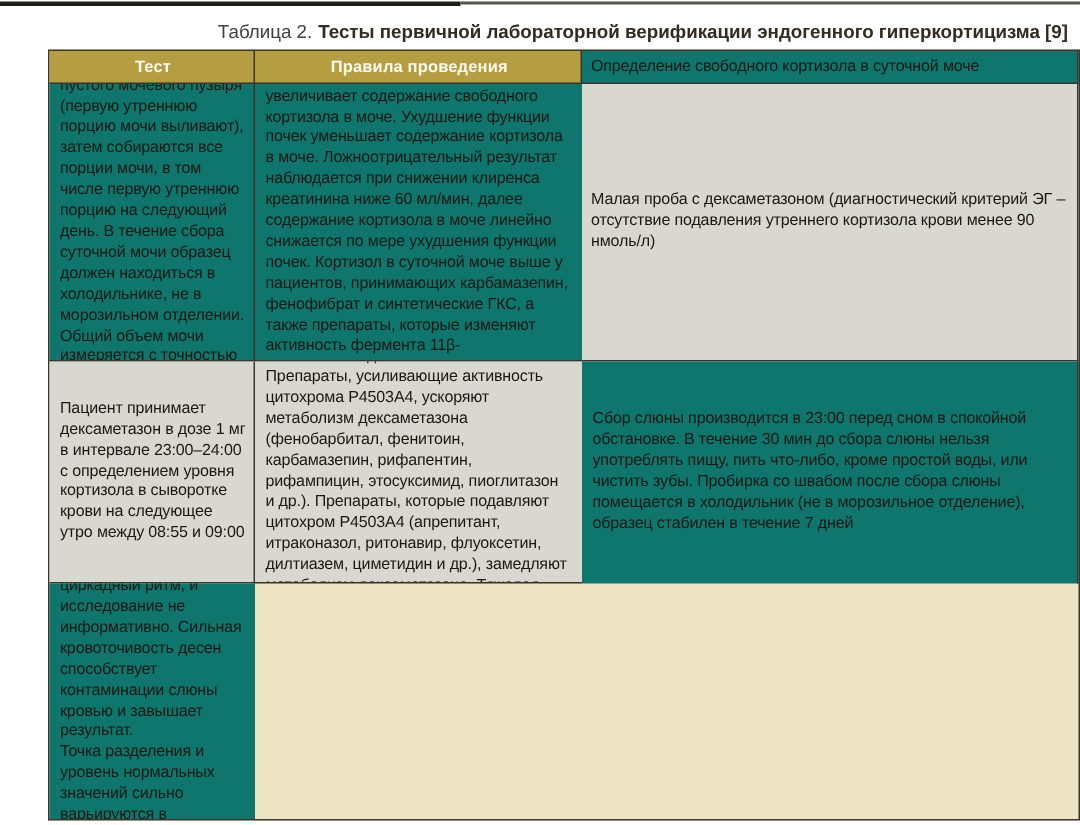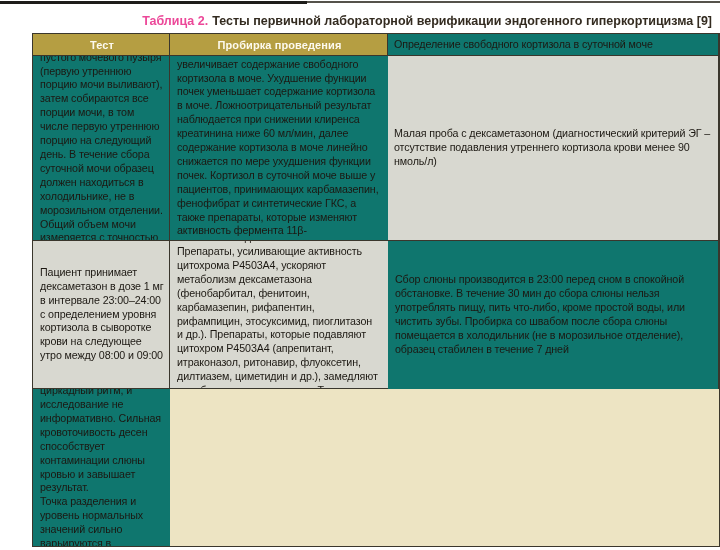--- a/index.html
+++ b/index.html
@@ -6,21 +6,21 @@
   body{
     width:720px;height:550px;background:#ffffff;
     font-family:"Liberation Sans", sans-serif;
     overflow:hidden;position:relative;
   }
   .top-rule{position:relative;height:5px;}
   .top-rule .thick{position:absolute;left:0;top:1px;width:307px;height:3px;background:#1e1d1a;}
   .top-rule .thin{position:absolute;left:307px;top:1px;width:413px;height:2px;background:#55524b;}
 
   .caption{margin:8px 8px 4px 0;text-align:right;font-size:12.5px;line-height:16px;}
-  .caption .prefix{color:#ec4899;font-weight:700;margin-right:4px;}
+  .caption .prefix{color:#404040;font-weight:400;margin-right:4px;}
   .caption .title{color:#332b20;font-weight:700;}
 
   .table{
     border:1.5px solid #3a362c;
     display:grid;
     grid-template-columns:137px 218px 1fr;
     grid-template-rows:22px 185px 148px 157px;
     background:#ede4c3;
     margin-left:32px;
   }
@@ -56,26 +56,26 @@
   <div class="thin"></div>
 </div>
 
 <div class="caption">
   <span class="prefix">Таблица 2.</span><span class="title">Тесты первичной лабораторной верификации эндогенного гиперкортицизма [9]</span>
 </div>
 
 <div class="table">
 
   <div class="cell th c1">Тест</div>
-  <div class="cell th c2">Пробирка проведения</div>
+  <div class="cell th c2">Правила проведения</div>
 
   <div class="cell td row-cream c1">Определение свободного кортизола в суточной моче</div>
   <div class="cell td row-cream c2">Сбор мочи начинается с пустого мочевого пузыря (первую утреннюю порцию мочи выливают), затем собираются все порции мочи, в том числе первую утреннюю порцию на следующий день. В течение сбора суточной мочи образец должен находиться в холодильнике, не в морозильном отделении. Общий объем мочи измеряется с точностью до 50 мл</div>
   <div class="cell td row-cream c3 last-col">Потери мочи более 50 мл влияют на результат. Употребление более 5 л жидкости в сутки достоверно увеличивает содержание свободного кортизола в моче. Ухудшение функции почек уменьшает содержание кортизола в моче. Ложноотрицательный результат наблюдается при снижении клиренса креатинина ниже 60 мл/мин, далее содержание кортизола в моче линейно снижается по мере ухудшения функции почек. Кортизол в суточной моче выше у пациентов, принимающих карбамазепин, фенофибрат и синтетические ГКС, а также препараты, которые изменяют активность фермента 11β-гидроксистероид-дегидрогеназы типа 1 (содержащие корень солодки, карбеноксолон)</div>
 
   <div class="cell td row-gray c1">Малая проба с дексаметазоном (диагностический критерий ЭГ – отсутствие подавления утреннего кортизола крови менее 90 нмоль/л)</div>
-  <div class="cell td row-gray c2">Пациент принимает дексаметазон в дозе 1 мг в интервале 23:00–24:00 с определением уровня кортизола в сыворотке крови на следующее утро между 08:00 и 09:00</div>
+  <div class="cell td row-gray c2">Пациент принимает дексаметазон в дозе 1 мг в интервале 23:00–24:00 с определением уровня кортизола в сыворотке крови на следующее утро между 08:55 и 09:00</div>
   <div class="cell td row-gray c3 last-col">Любые нарушения во всасывании и метаболизме дексаметазона. Препараты, усиливающие активность цитохрома Р4503А4, ускоряют метаболизм дексаметазона (фенобарбитал, фенитоин, карбамазепин, рифапентин, рифампицин, этосуксимид, пиоглитазон и др.). Препараты, которые подавляют цитохром Р4503А4 (апрепитант, итраконазол, ритонавир, флуоксетин, дилтиазем, циметидин и др.), замедляют метаболизм дексаметазона. Тяжелая патология печени и почек</div>
 
   <div class="cell td row-cream c2 last-row">Сбор слюны производится в 23:00 перед сном в спокойной обстановке. В течение 30 мин до сбора слюны нельзя употреблять пищу, пить что-либо, кроме простой воды, или чистить зубы. Пробирка со швабом после сбора слюны помещается в холодильник (не в морозильное отделение), образец стабилен в течение 7 дней</div>
   <div class="cell td row-cream c3 last-col last-row">Жевательный табак или курение перед забором слюны завышает результат. Работа в ночное время, частая смена поясов нарушает циркадный ритм, и исследование не информативно. Сильная кровоточивость десен способствует контаминации слюны кровью и завышает результат.
 Точка разделения и уровень нормальных значений сильно варьируются в зависимости от метода определения кортизола в слюне и для новых методов должны вырабатываться отдельно</div>
 </div>
 
 </body></html>

